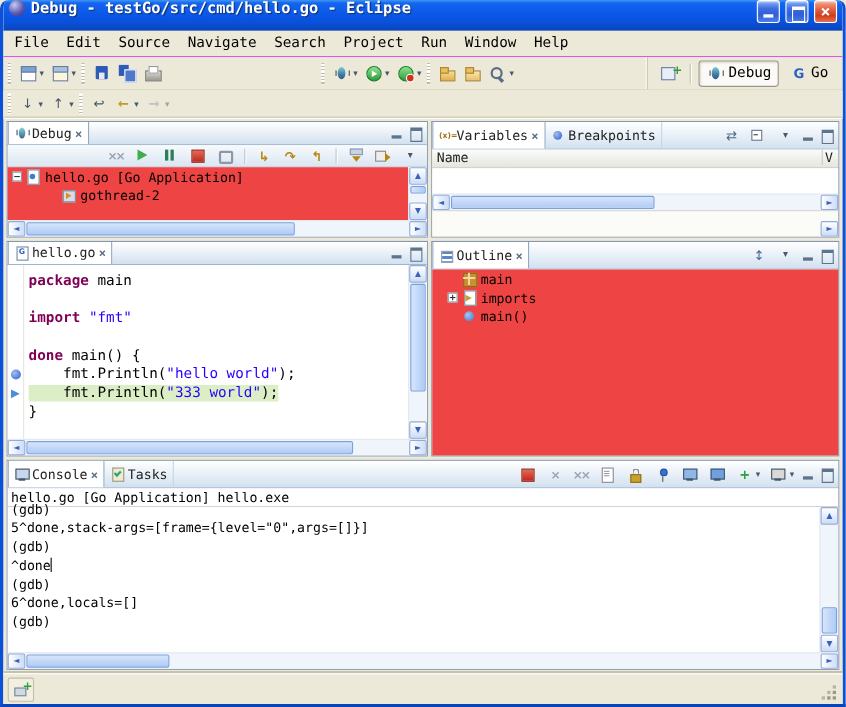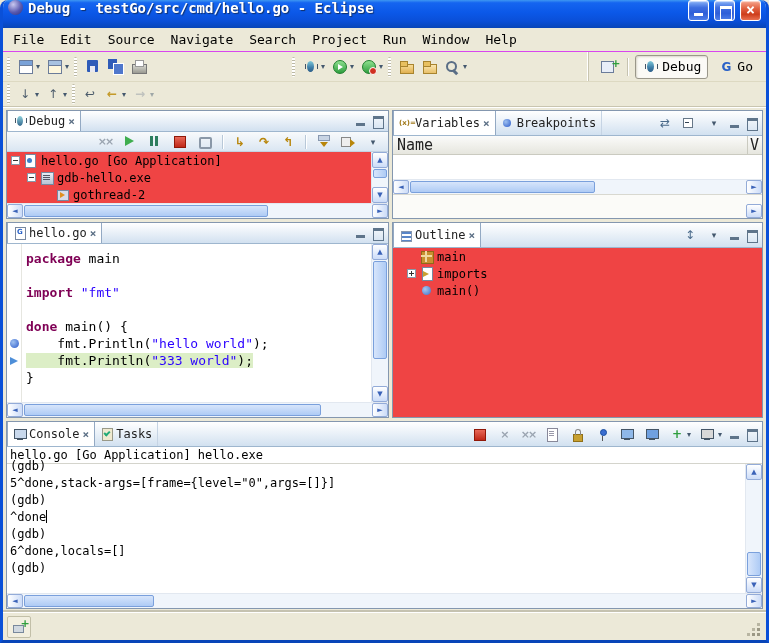--- a/index.html
+++ b/index.html
@@ -196,21 +196,21 @@
   .tri-package::before { left:1px; top:1px; width:11px; height:11px; background:#C89030; border:1px solid #906818; }
   .tri-package::after { left:1px; top:1px; width:11px; height:11px;
     background:linear-gradient(90deg,transparent 4px,#F0D8A0 4px,#F0D8A0 6px,transparent 6px),
                linear-gradient(180deg,transparent 4px,#F0D8A0 4px,#F0D8A0 6px,transparent 6px); }
   .tri-imports::before { left:2px; top:0; width:9px; height:12px; background:#fff; border:1px solid #7888A0; }
   .tri-imports::after { left:3px; top:4px; border-left:6px solid #C8A030; border-top:3px solid transparent; border-bottom:3px solid transparent; }
   .tri-function::before { left:2px; top:2px; width:9px; height:9px; border-radius:50%;
     background:radial-gradient(circle at 35% 35%,#A8C8F0,#3E6EC8); }
 
   
-  .colheader { flex:0 0 17px; display:flex; align-items:flex-start; font-size:15px; padding-left:4px; color:#222;
+  .colheader { flex:0 0 17px; display:flex; align-items:flex-start; font-size:12px; padding-left:4px; color:#222;
     background:linear-gradient(180deg,#FBFBFA,#E6E6DE); border-bottom:1px solid #CACAC0; }
   .col-v { margin-left:auto; border-left:1px solid #CACAC0; width:15px; padding-left:2px; }
   .vars-content { flex:1; min-height:0; background:#fff; }
   .detail-strip { flex:0 0 24px; background:#FBFBF8; border-top:1px solid #D8D8D0; display:flex; align-items:flex-end; }
 
   
   .editor-body { flex:1; min-height:0; display:flex; background:#fff; }
   .ruler { flex:0 0 15px; background:#FFFFFF; border-right:1px solid #E6E6E0; padding-top:6px; }
   .ruler-line { height:17px; display:flex; align-items:center; justify-content:center; }
   .mk-bp { width:9px; height:9px; border-radius:50%; background:radial-gradient(circle at 35% 35%,#9EC0F0,#2A5ACA); }
@@ -421,25 +421,20 @@
             <span class="tbtn">
               <span class="icg ic-view-menu">▾</span>
             </span>
           </div>
         <div style="flex:1;display:flex;min-height:0;">
           <div class="tree" id="debug-tree">
               <div class="tree-row" style="padding-left: 4px;">
                 <span class="exp "></span>
                 <span class="tri tri-launch"></span>
                 <span>hello.go [Go Application]</span>
-              </div>
-              <div class="tree-row" style="padding-left: 20px;">
-                <span class="exp "></span>
-                <span class="tri tri-process"></span>
-                <span>gdb-hello.exe</span>
               </div>
               <div class="tree-row" style="padding-left: 36px;">
                 <span class="exp none"></span>
                 <span class="tri tri-thread"></span>
                 <span>gothread-2</span>
               </div>
             </div>
           <div class="sbv">
             <span class="sbtn sbtn-up"></span>
             <span class="strack">

